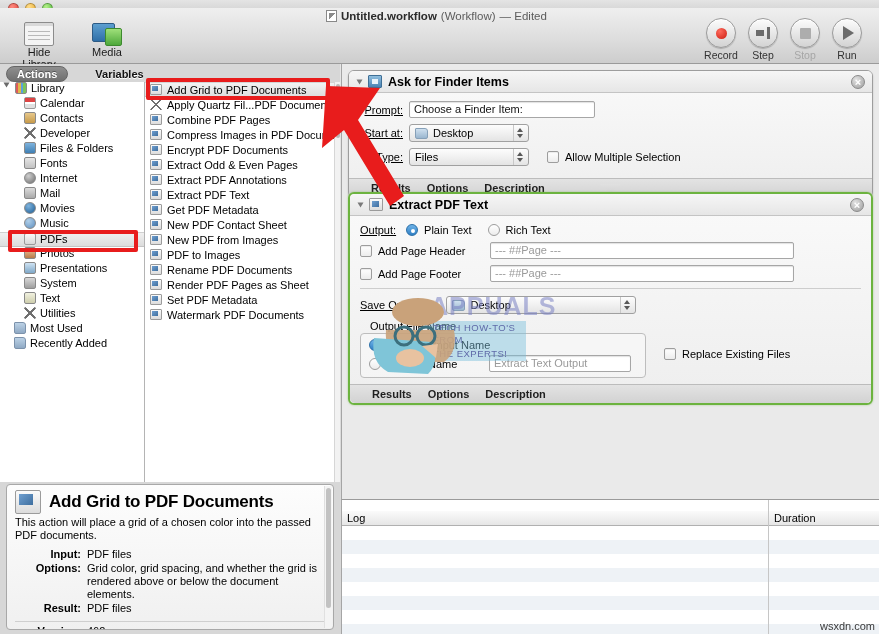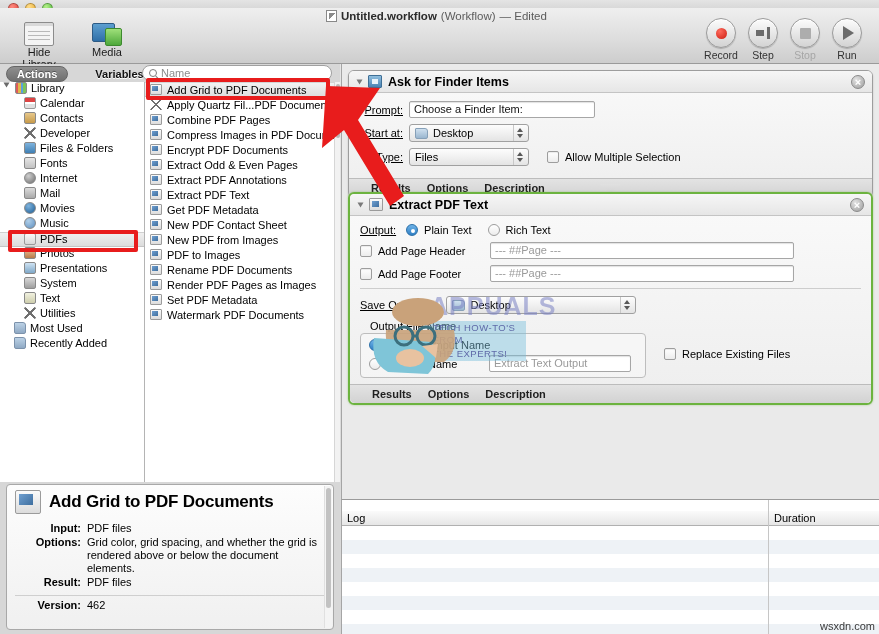--- a/index.html
+++ b/index.html
@@ -415,24 +415,20 @@
         <div>Run</div>
       </div>
     </div>
   </div>
 
   <div class="leftpane">
 
     <div class="tabrow">
       <div class="seg">Actions</div>
       <div class="seg off">Variables</div>
-      <div class="searchbox">
-        <span class="mag"></span>
-        <input type="text" placeholder="Name" style="">
-      </div>
     </div>
 
     <div class="libcol" id="libcol">
         <div class="libitem root">
           <span class="disc"></span>
           <span class="li-ico lib"></span>
           <span>Library</span>
         </div>
         <div class="libitem child">
           <span class="li-ico cal"></span>
@@ -551,21 +547,21 @@
         <div class="actitem">
           <span class="act-ico"></span>
           <span>PDF to Images</span>
         </div>
         <div class="actitem">
           <span class="act-ico"></span>
           <span>Rename PDF Documents</span>
         </div>
         <div class="actitem">
           <span class="act-ico"></span>
-          <span>Render PDF Pages as Images</span>
+          <span>Render PDF Pages as Sheet</span>
         </div>
         <div class="actitem">
           <span class="act-ico"></span>
           <span>Set PDF Metadata</span>
         </div>
         <div class="actitem">
           <span class="act-ico"></span>
           <span>Watermark PDF Documents</span>
         </div>
       </div>
@@ -573,20 +569,21 @@
     <div class="vscroll">
       <div class="thumb"></div>
     </div>
 
     <div class="descpanel">
       <div class="desc-head">
         <span class="bigicon"></span>
         <span class="desc-title">Add Grid to PDF Documents</span>
       </div>
       <div class="desc-body">
+        <div>This action will place a grid of a chosen color into the passed PDF documents.</div>
         <table class="desc-table">
           <tbody>
               <tr>
             <td class="k">Input:</td>
             <td>PDF files</td>
           </tr>
           <tr>
             <td class="k">Options:</td>
             <td>Grid color, grid spacing, and whether the grid is rendered above or below the document elements.</td>
           </tr>

